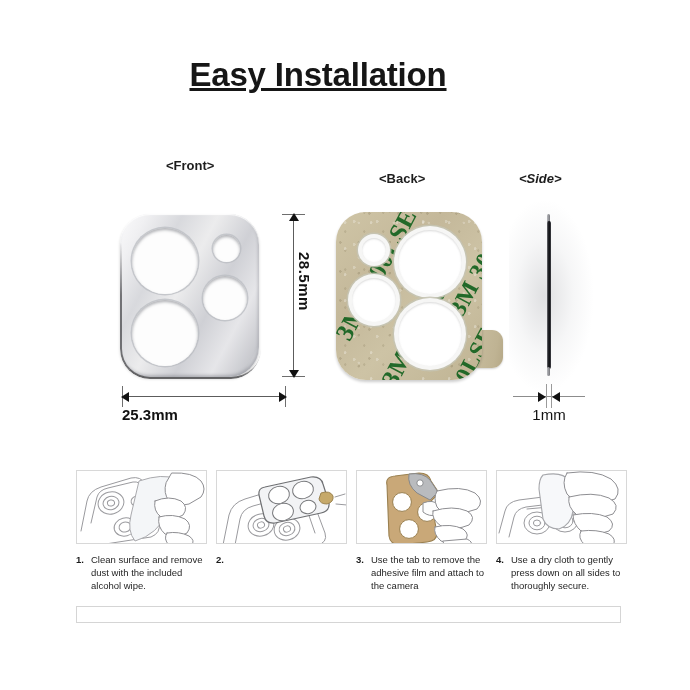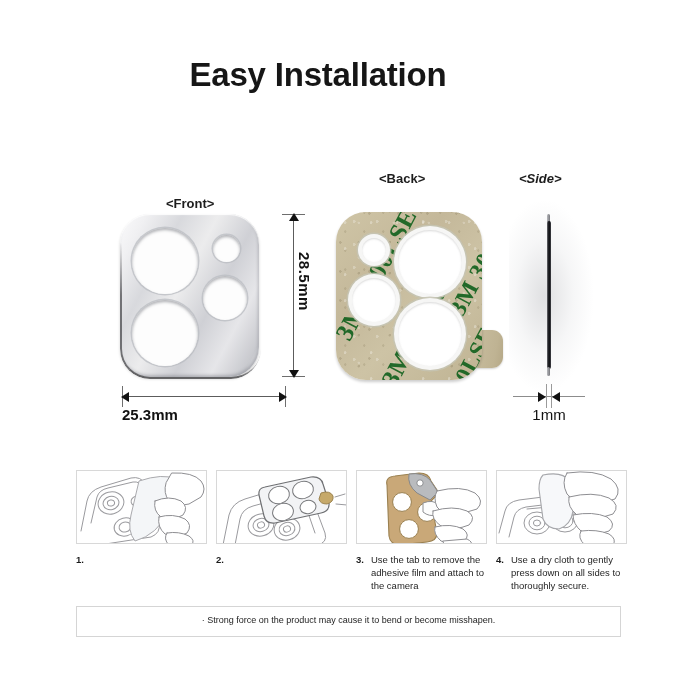--- a/index.html
+++ b/index.html
@@ -21,31 +21,32 @@
   .page-title {
     position: absolute;
     top: 56px;
     left: 0;
     width: 636px;
     text-align: center;
     font-size: 33px;
     font-weight: bold;
     letter-spacing: -0.2px;
     color: #161616;
+    text-decoration: underline;
   }
 
   
   .view-label {
     position: absolute;
     font-size: 13px;
     font-weight: bold;
     color: #1d1d1d;
     white-space: nowrap;
   }
-  .view-label.front { left: 166px; top: 158px; margin-top: 38px; }
+  .view-label.front { left: 166px; top: 158px; }
   .view-label.back  { left: 379px; top: 171px; }
   .view-label.side  { left: 519px; top: 171px; font-style: italic; }
 
   
   .front-plate {
     position: absolute;
     left: 120px;
     top: 214px;
     width: 139px;
     height: 163px;
@@ -451,20 +452,21 @@
         <g fill="#ffffff" stroke="#8e8e92" stroke-width="1" stroke-linejoin="round" stroke-linecap="round">
           <path d="M95 2 Q116 1 124 10 Q130 18 124 26 L112 33 Q100 36 92 30 Q86 22 89 12 Z"></path>
           <path d="M78 30 Q92 24 104 30 Q112 36 106 44 Q96 50 84 46 Q76 40 78 30 Z"></path>
           <path d="M82 46 Q96 42 108 48 Q116 54 110 62 Q100 68 88 63 Q80 56 82 46 Z"></path>
           <path d="M90 62 Q102 60 112 65 Q119 70 114 74 L92 74 Q86 68 90 62 Z"></path>
         </g>
       </svg>
     </div>
     <div class="step-body">
       <div class="step-num">1.</div>
+      <div class="step-text">Clean surface and remove dust with the included alcohol wipe.</div>
     </div>
   </div>
 
   <div class="step">
     <div class="step-thumb">
       <svg width="131" height="74" viewBox="0 0 131 74" aria-hidden="true">
         <g fill="none" stroke="#9a9a9e" stroke-width="1" stroke-linejoin="round" stroke-linecap="round">
           <path d="M6 74 L12 44 Q15 32 28 28 L74 14 Q88 11 93 22 L108 62 Q111 72 100 74"></path>
           <path d="M18 74 L23 48 Q25 38 36 35 L76 24 Q84 22 87 30 L98 62"></path>
           <ellipse cx="44" cy="54" rx="13" ry="11" transform="rotate(-16 44 54)"></ellipse>
@@ -548,14 +550,13 @@
     </div>
     <div class="step-body">
       <div class="step-num">4.</div>
       <div class="step-text">Use a dry cloth to gently press down on all sides to thoroughly secure.</div>
     </div>
   </div>
 
 </div>
 
 <div class="footnote">
-  <div class="footnote-line">· Strong force on the product may cause it to bend or become misshapen.</div>
 </div>
 
 </body></html>

